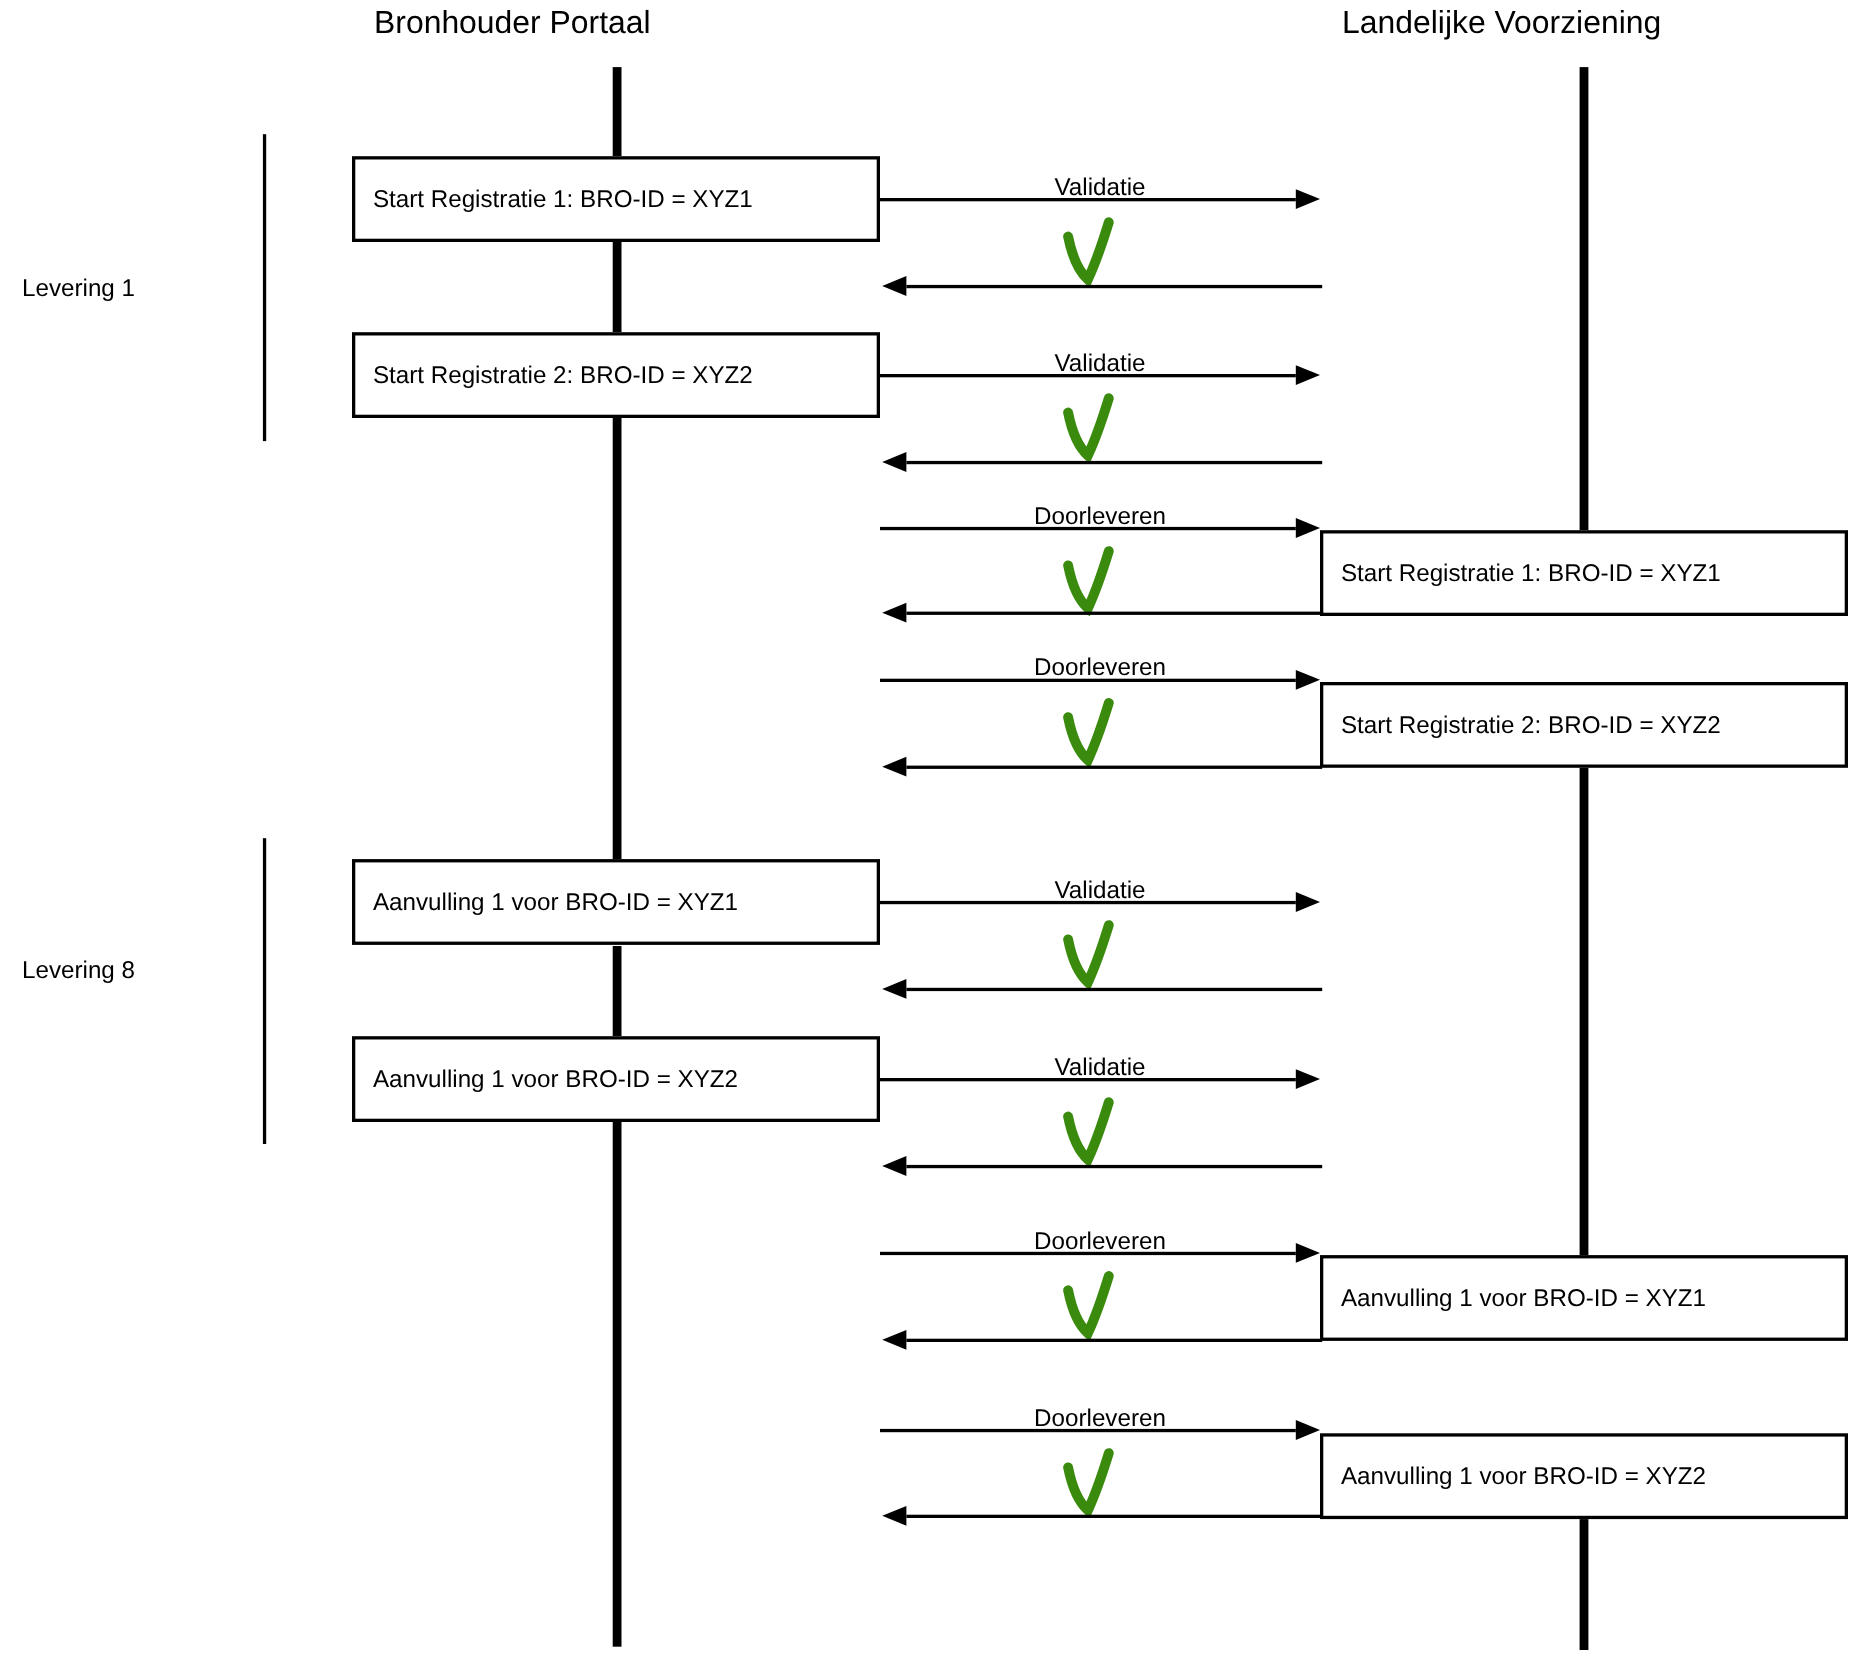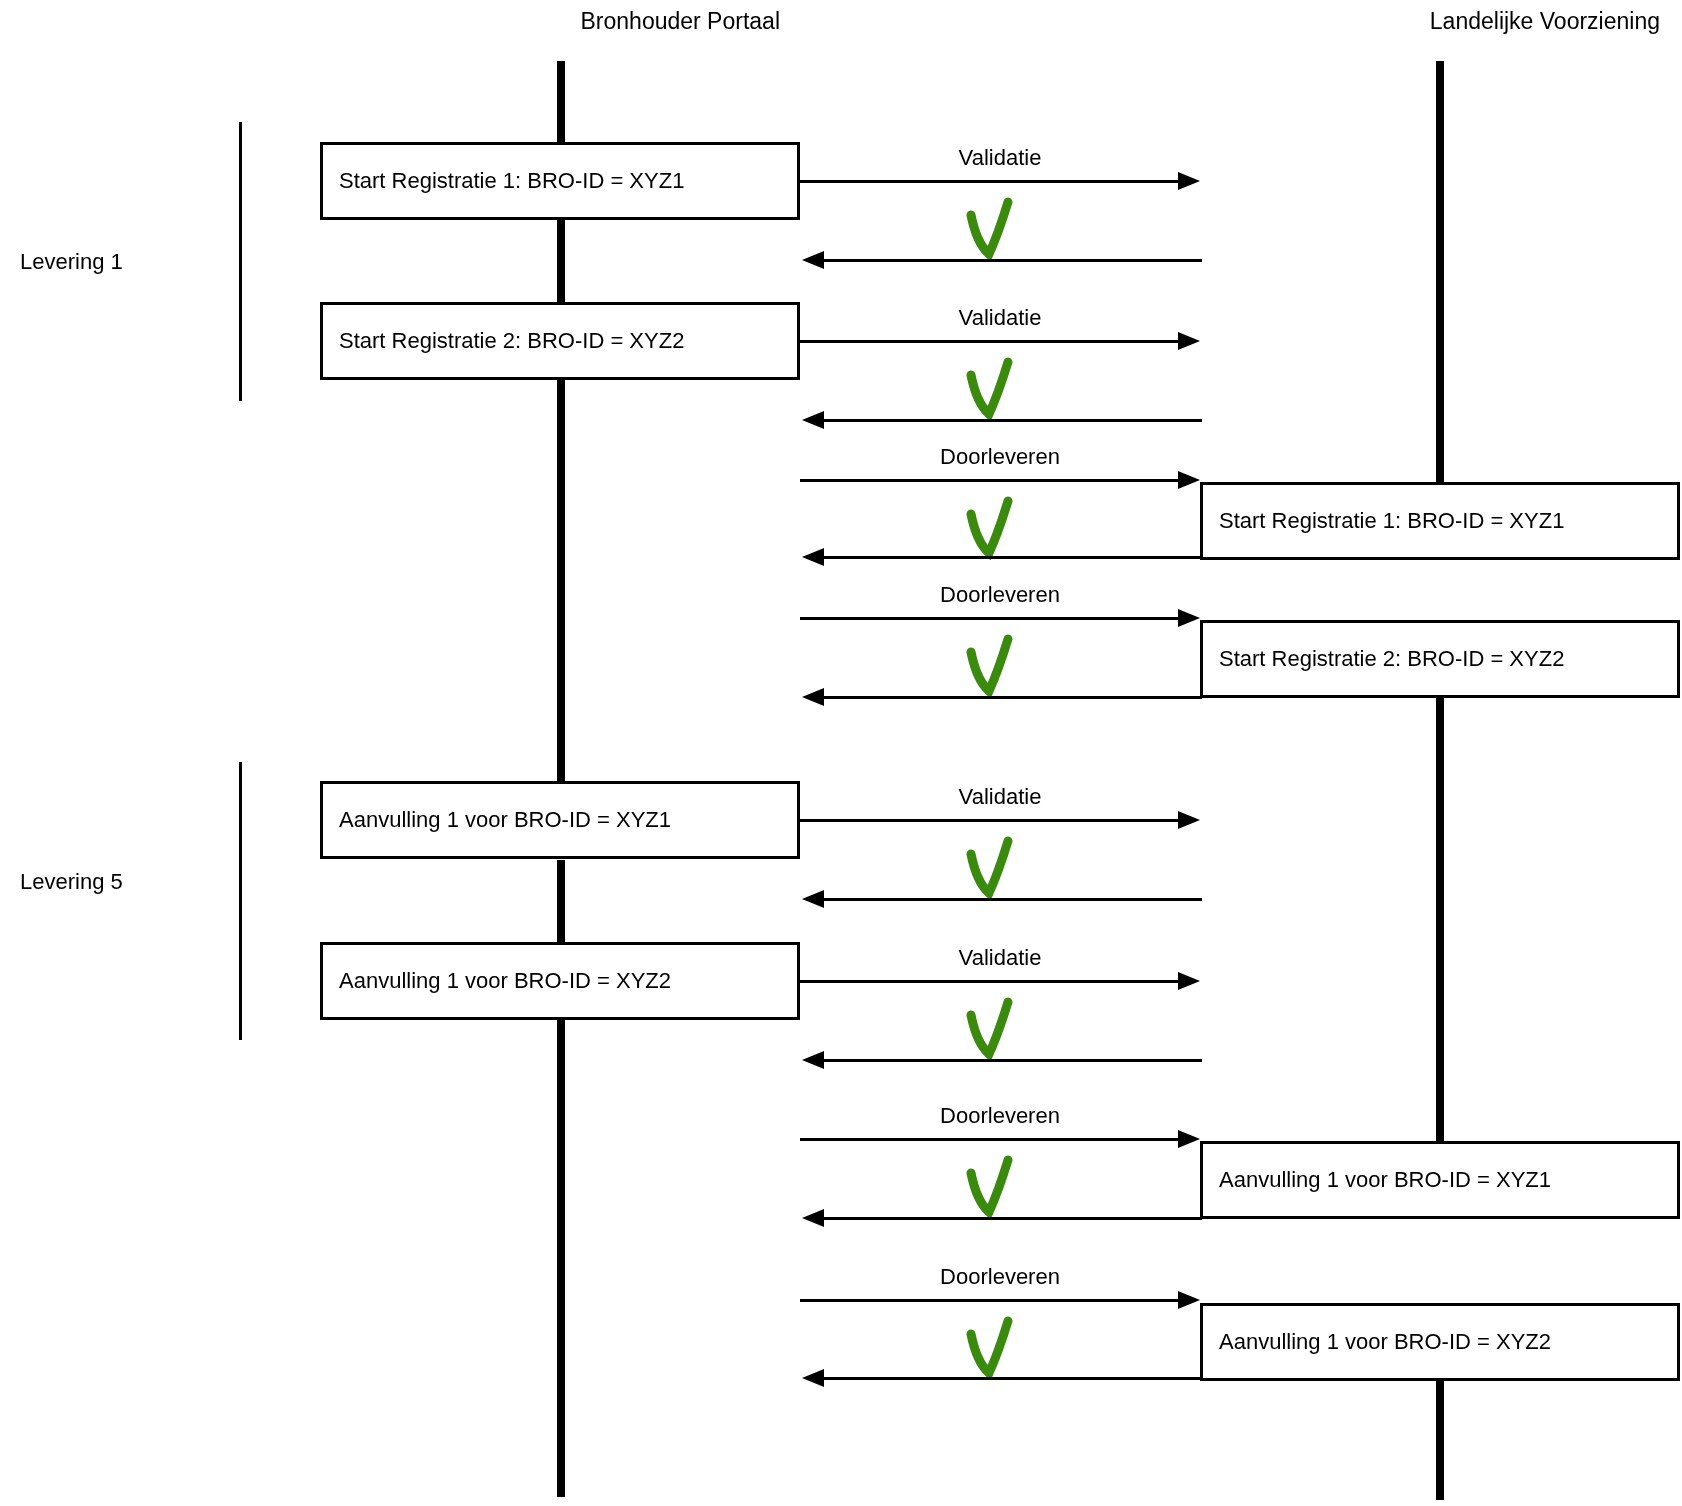--- a/index.html
+++ b/index.html
@@ -5,22 +5,22 @@
   html,body{margin:0;padding:0;background:#ffffff;}
   .canvas{
     position:relative;
     width:1682px;height:1506px;
     background:#ffffff;
     font-family:"Liberation Sans", sans-serif;
     color:#000;
     overflow:hidden;
   }
   .actor-title{
-    position:absolute;width:440px;text-align:right;
-    font-size:23px;line-height:26px;
+    position:absolute;width:440px;text-align:left;
+    font-size:29px;line-height:26px;
   }
   .lifeline{position:absolute;width:8px;background:#000;}
   .bracket{position:absolute;width:3px;background:#000;}
   .group-label{
     position:absolute;width:170px;text-align:left;
     font-size:22px;line-height:26px;
   }
   .msg-box{
     position:absolute;width:480px;height:78px;
     box-sizing:border-box;border:3px solid #000;background:#fff;
@@ -39,21 +39,21 @@
   .arr-left{left:824px;width:378px;}
   .arr-left::before{
     content:"";position:absolute;left:-22px;top:-8px;
     width:0;height:0;
     border-right:22px solid #000;
     border-top:9px solid transparent;
     border-bottom:9px solid transparent;
   }
   .arrow-label{
     position:absolute;left:800px;width:400px;text-align:center;
-    font-size:22px;line-height:26px;
+    font-size:22px;line-height:26px;margin-top:12px;
   }
   .check{position:absolute;left:966px;width:48px;height:64px;}
   .check svg{display:block;width:48px;height:64px;}
 </style>
 </head>
 <body>
 
 <div class="canvas">
 
   <div class="actor-title" style="left:340px;top:8px;">Bronhouder Portaal</div>
@@ -66,21 +66,21 @@
   <div class="lifeline" style="left:557px;top:1020px;height:477px;"></div>
 
   <div class="lifeline" style="left:1436px;top:61px;height:421px;"></div>
   <div class="lifeline" style="left:1436px;top:697px;height:444px;"></div>
   <div class="lifeline" style="left:1436px;top:1380px;height:120px;"></div>
 
   <div class="bracket" style="left:239px;top:122px;height:279px;"></div>
   <div class="bracket" style="left:239px;top:762px;height:278px;"></div>
 
   <div class="group-label" style="left:20px;top:249px;">Levering 1</div>
-  <div class="group-label" style="left:20px;top:869px;">Levering 5</div>
+  <div class="group-label" style="left:20px;top:869px;">Levering 8</div>
 
   <div class="msg-box" style="left:320px;top:142px;">
     <span>Start Registratie 1: BRO-ID = XYZ1</span>
   </div>
   <div class="msg-box" style="left:320px;top:302px;">
     <span>Start Registratie 2: BRO-ID = XYZ2</span>
   </div>
 
   <div class="arrow-label" style="top:145px;">Validatie</div>
   <div class="arr arr-right" style="top:180px;"></div>

